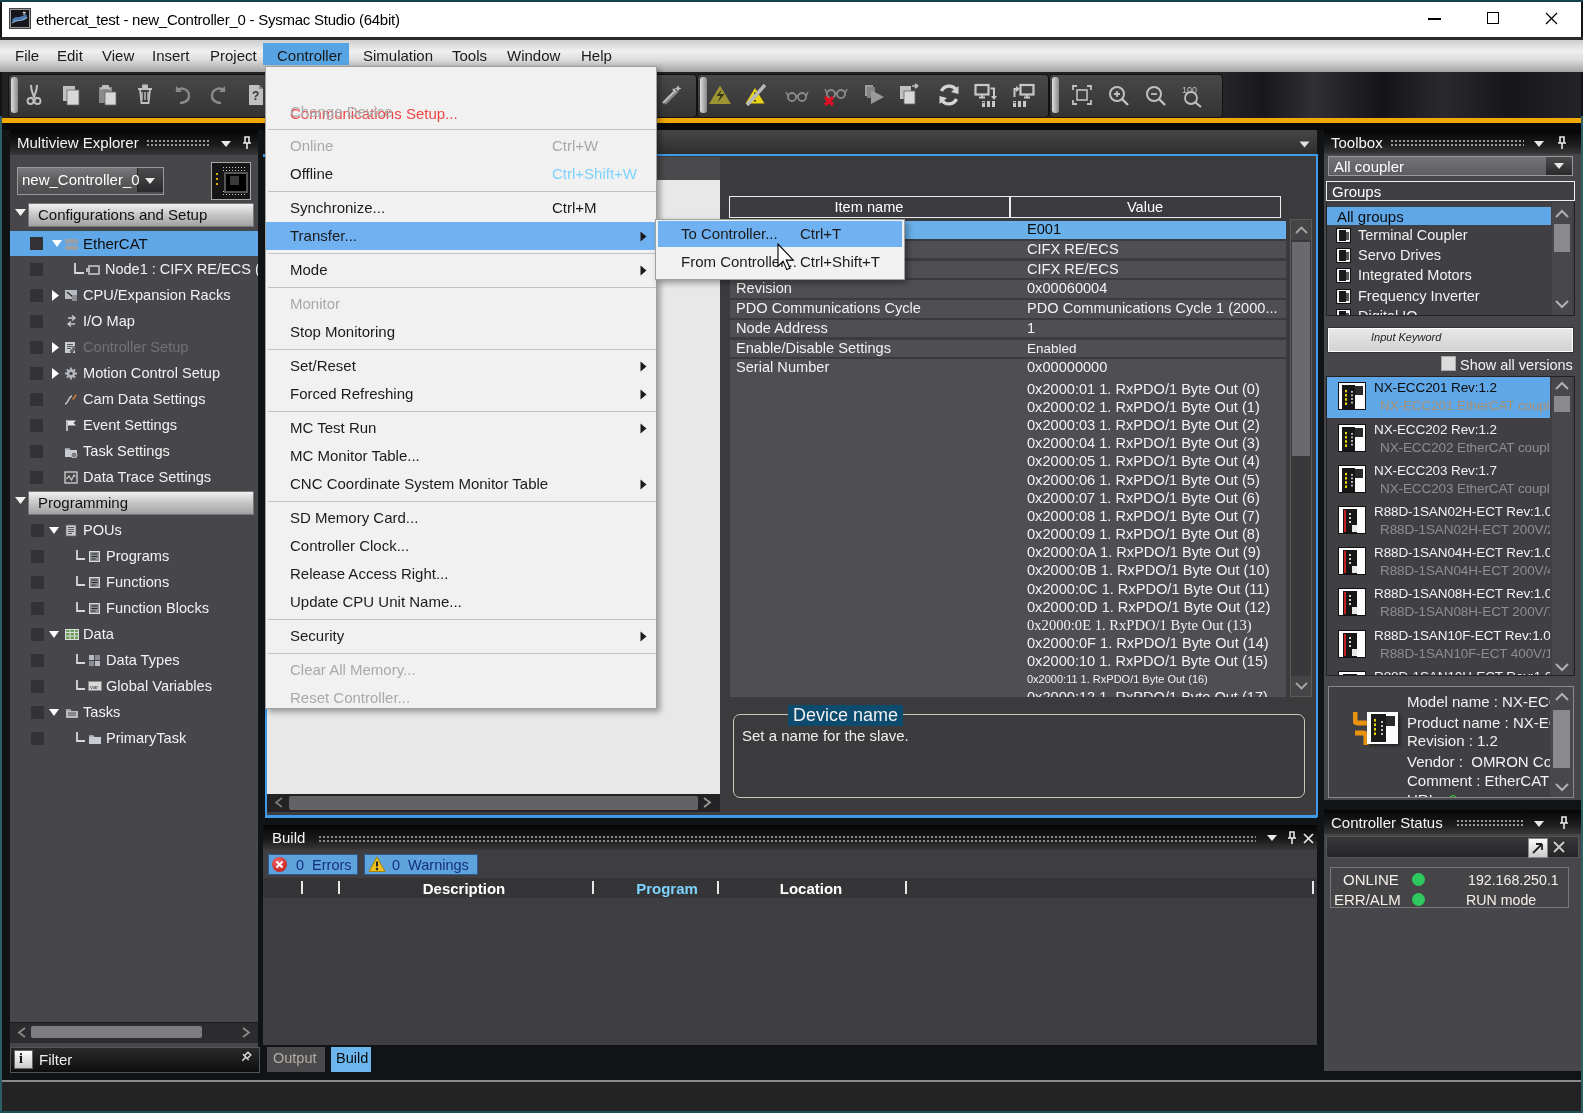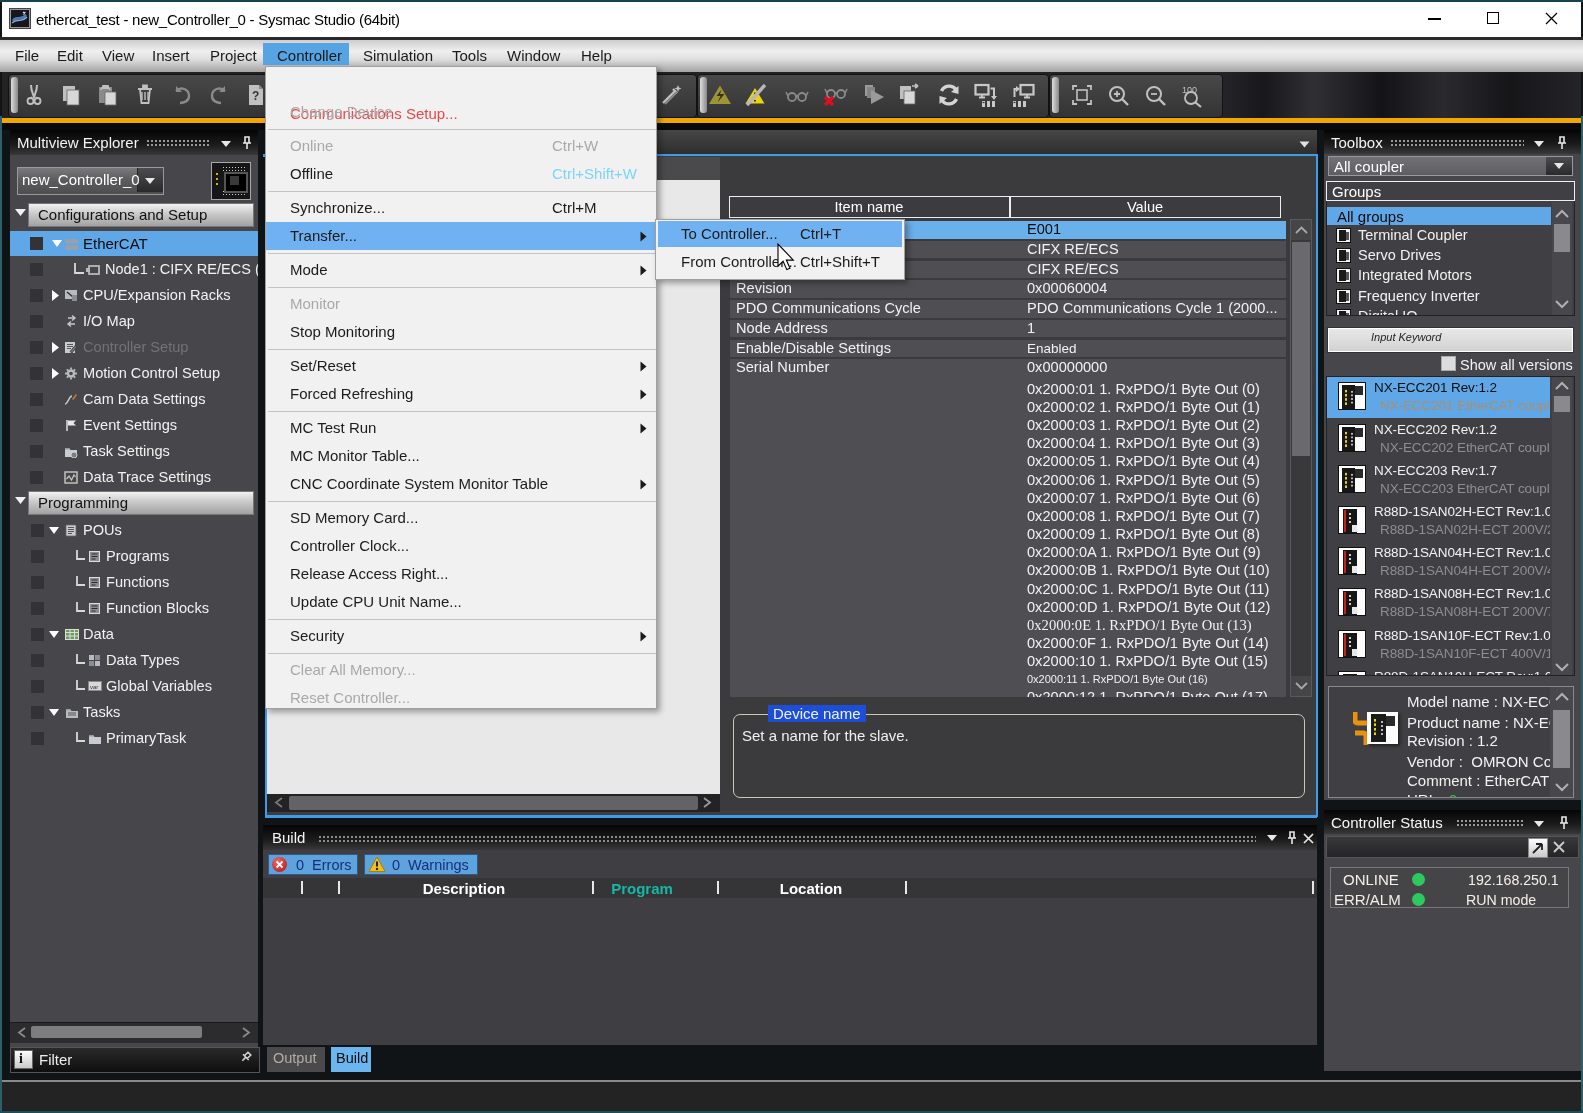--- a/index.html
+++ b/index.html
@@ -504,21 +504,21 @@
   <svg class="a" style="left:1295px;top:226px;" width="13" height="8">
       <path d="M1 7 L6.5 1.5 L12 7" stroke="#a8a8a8" stroke-width="1.8" fill="none"></path>
     </svg>
   <div class="a" style="left:1292px;top:242px;width:18px;height:214px;background:#6a6a6e;"></div>
   <div class="a" style="left:1291px;top:676px;width:20px;height:20px;background:#454548;"></div>
   <svg class="a" style="left:1295px;top:682px;" width="13" height="8">
       <path d="M1 1 L6.5 6.5 L12 1" stroke="#a8a8a8" stroke-width="1.8" fill="none"></path>
     </svg>
 
   <div class="a" style="left:733px;top:714px;width:570px;height:82px;border:1.2px solid #c9c9b4;border-radius:7px;"></div>
-  <div class="a tx" style="left:768px;top:705px;font-size:15px;color:#f0f0f0;background:#1d4ed8;padding:0 5px;">Device name</div>
+  <div class="a tx" style="left:788px;top:705px;font-size:18px;color:#f0f0f0;background:#0c4a6e;padding:0 5px;">Device name</div>
   <div class="a tx" style="left:742px;top:727px;font-size:15px;color:#f0f0f0;">Set a name for the slave.</div>
 
   <div class="a" style="left:265px;top:154px;width:1.7px;height:663px;background:#3f9ae8;"></div>
   <div class="a" style="left:1315.5px;top:154px;width:2px;height:663px;background:#3f9ae8;"></div>
 
   <div class="a" style="left:265px;top:815px;width:1052px;height:2.5px;background:#3f9ae8;"></div>
 </div>
 
 <div id="right-panel">
   <div class="a" style="left:1324px;top:130px;width:257px;height:670px;background:#47474b;"></div>
@@ -743,21 +743,21 @@
   <div class="a" style="left:364px;top:854px;width:114px;height:21px;background:#5fa3dc;border:1px solid #2a5a8e;box-sizing:border-box;"></div>
   <svg class="a" style="left:368px;top:856px;" width="18" height="17" viewBox="0 0 18 17">
       <path d="M9 1 L17 15.5 H1 Z" fill="#f0c020" stroke="#a88000" stroke-width="1"></path>
       <path d="M9 5.5 V10.5" stroke="#222" stroke-width="2"></path>
       <circle cx="9" cy="13" r="1.2" fill="#222"></circle>
     </svg>
   <div class="a tx" style="left:392px;top:857px;font-size:14.5px;color:#16307e;">0&nbsp; Warnings</div>
 
   <div class="a" style="left:263px;top:878px;width:1054px;height:20px;background:#353538;"></div>
   <div class="a tx" style="left:413px;top:880px;width:102px;text-align:center;font-size:15px;font-weight:bold;color:#fff;">Description</div>
-  <div class="a tx" style="left:601px;top:880px;width:82px;text-align:center;font-size:15px;font-weight:bold;color:#14b8a6;">Program</div>
+  <div class="a tx" style="left:626px;top:880px;width:82px;text-align:center;font-size:15px;font-weight:bold;color:#7dd3fc;">Program</div>
   <div class="a tx" style="left:770px;top:880px;width:82px;text-align:center;font-size:15px;font-weight:bold;color:#fff;">Location</div>
   <div class="a" style="left:301px;top:881px;width:2px;height:13px;background:#e8e8e8;"></div>
   <div class="a" style="left:338px;top:881px;width:2px;height:13px;background:#e8e8e8;"></div>
   <div class="a" style="left:592px;top:881px;width:2px;height:13px;background:#e8e8e8;"></div>
   <div class="a" style="left:717px;top:881px;width:2px;height:13px;background:#e8e8e8;"></div>
   <div class="a" style="left:905px;top:881px;width:2px;height:13px;background:#e8e8e8;"></div>
   <div class="a" style="left:1312px;top:881px;width:2px;height:13px;background:#e8e8e8;"></div>
 
   <div class="a" style="left:267px;top:1046.5px;width:58px;height:25px;background:#4a4a4c;"></div>
   <div class="a tx" style="left:273px;top:1050px;font-size:14.5px;color:#b2aca4;">Output</div>

